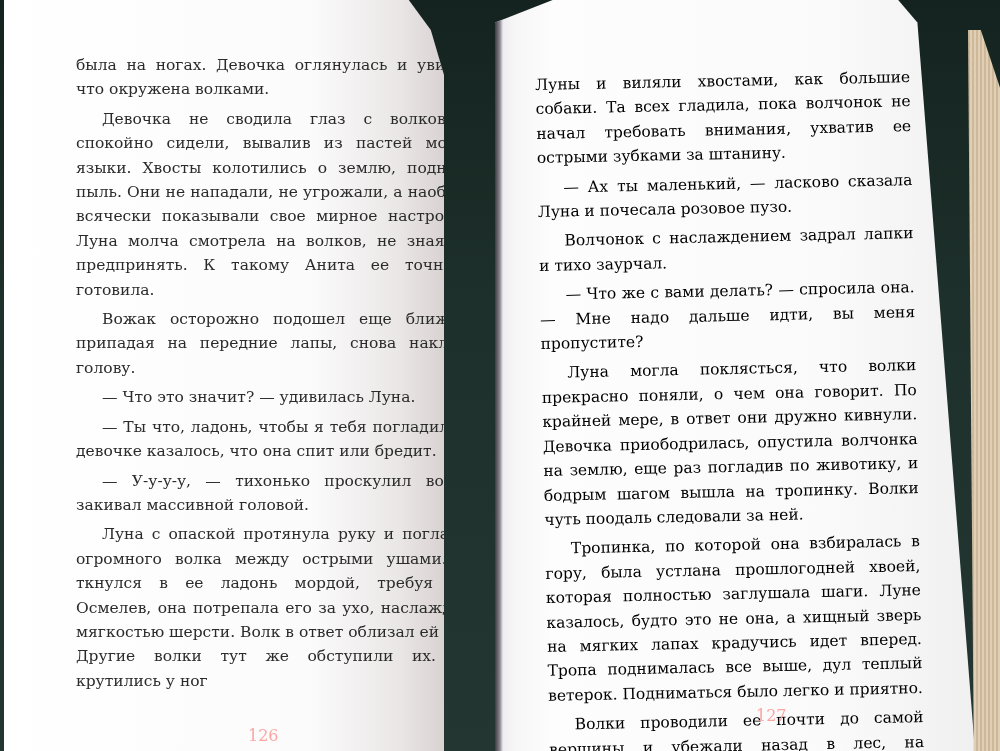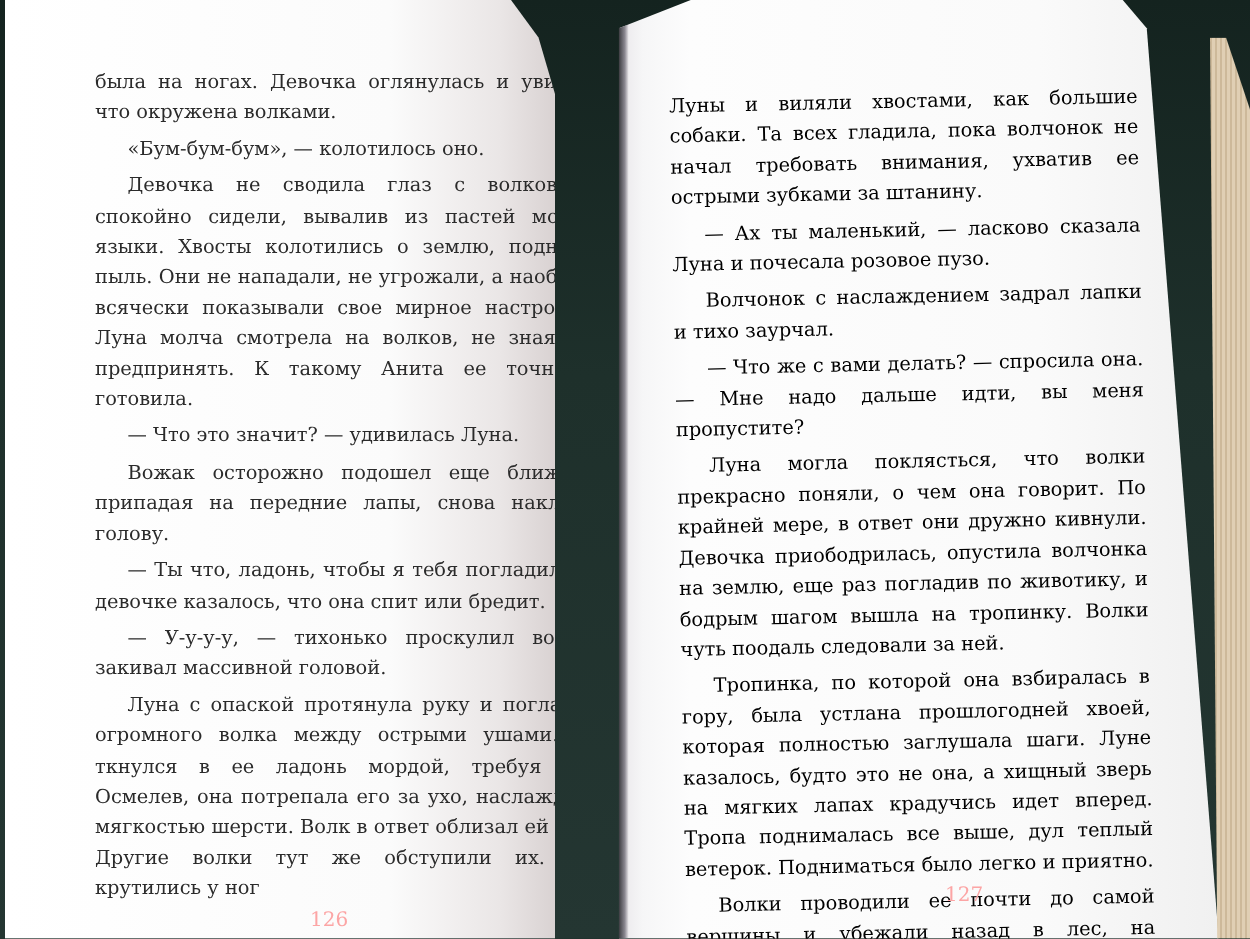--- a/index.html
+++ b/index.html
@@ -54,24 +54,23 @@
   </style>
 </head>
 <body>
 
 <div class="scene">
   <div class="table-bg"></div>
 
   <div class="page page-left">
     <div class="text left-text">
       <p class="noindent">была на ногах. Девочка оглянулась и увидела, что окружена волками.</p>
-      <p>«Бум-бум-бум», — колотилось оно.</p>
       <p>Девочка не сводила глаз с волков. Те спокойно сидели, вывалив из пастей мокрые языки. Хвосты колотились о землю, поднимая пыль. Они не нападали, не угрожали, а наоборот, всячески показывали свое мирное настроение. Луна молча смотрела на волков, не зная, что предпринять. К такому Анита ее точно не готовила.</p>
+      <p>Вожак осторожно подошел еще ближе и, припадая на передние лапы, снова наклонил голову.</p>
       <p>— Что это значит? — удивилась Луна.</p>
-      <p>Вожак осторожно подошел еще ближе и, припадая на передние лапы, снова наклонил голову.</p>
       <p>— Ты что, ладонь, чтобы я тебя погладила? — девочке казалось, что она спит или бредит.</p>
       <p>— У-у-у-у, — тихонько проскулил волк и закивал массивной головой.</p>
       <p>Луна с опаской протянула руку и погладила огромного волка между острыми ушами. Тот ткнулся в ее ладонь мордой, требуя еще. Осмелев, она потрепала его за ухо, наслаждаясь мягкостью шерсти. Волк в ответ облизал ей руки. Другие волки тут же обступили их. Они крутились у ног</p>
     </div>
   </div>
 
   <div class="page page-right"></div>
   <div class="edge-stack"></div>
 
   <div class="text right-text">

